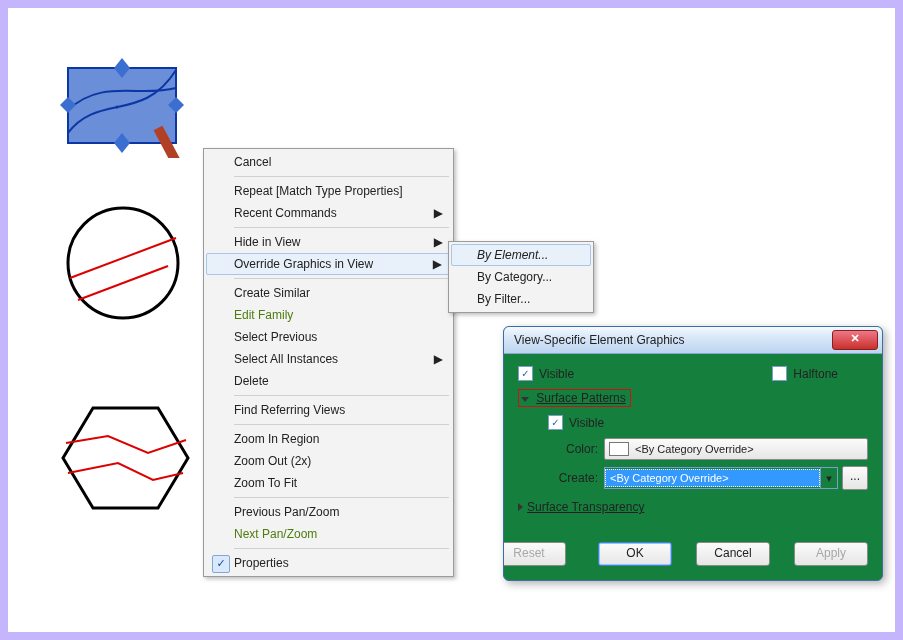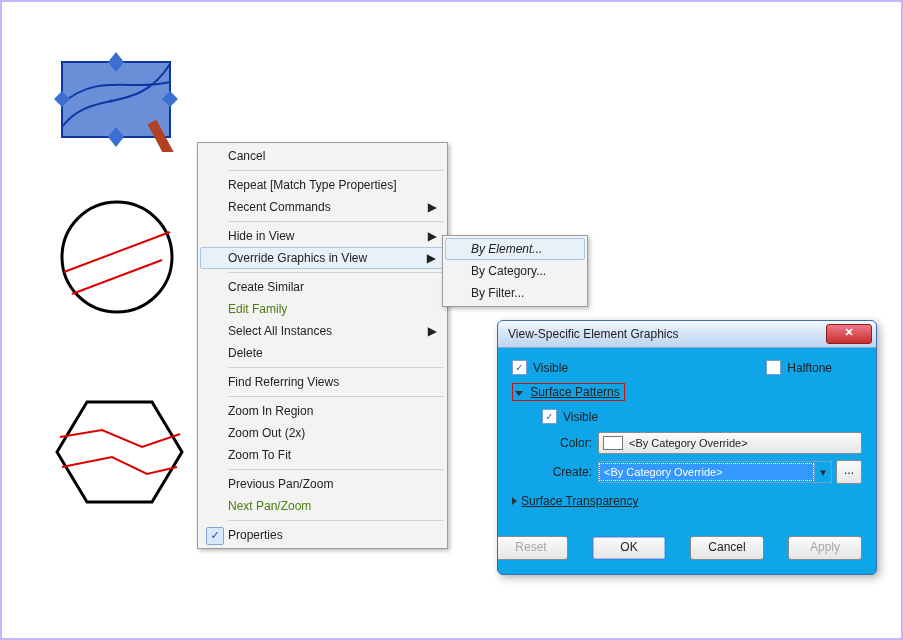--- a/index.html
+++ b/index.html
@@ -9,21 +9,21 @@
     height: 640px;
     font-family: "Segoe UI", Tahoma, sans-serif;
     font-size: 12px;
     background: #fff;
     color: #222;
     position: relative;
   }
   .canvas {
     position: absolute;
     inset: 0;
-    border: 2px solid #c4b5fd;
+    border: 8px solid #c4b5fd;
     box-shadow: 6px 6px 10px rgba(0,0,0,0.35);
     background: #fff;
     overflow: hidden;
   }
 
   
   .context-menu {
     position: absolute;
     left: 195px;
     top: 140px;
@@ -87,21 +87,21 @@
   }
   .submenu .menu-item { padding-left: 26px; }
   .submenu .menu-item.highlight { padding-left: 25px; font-style: italic; }
 
   
   .dialog {
     position: absolute;
     left: 495px;
     top: 318px;
     width: 378px;
-    background: #0ea5e9;
+    background: #15803d;
     border: 1px solid #3b6ea5;
     border-radius: 6px;
     box-shadow: 3px 3px 8px rgba(0,0,0,0.3);
     overflow: hidden;
   }
   .titlebar {
     height: 26px;
     background: linear-gradient(#f3f9ff, #d9e7f8 40%, #bcd5f0);
     border-bottom: 1px solid #8aa8cc;
     display: flex;
@@ -190,21 +190,21 @@
     padding: 10px 14px 14px 14px;
   }
   .btn {
     min-width: 72px; height: 22px;
     border: 1px solid #8a8a8a;
     background: linear-gradient(#fbfbfb, #e6e6e6);
     border-radius: 3px;
     text-align: center; line-height: 20px;
     font-size: 12px;
   }
-  .btn.default { border-color: #3b84d9; box-shadow: 0 0 0 1px #9cc3ef inset; }
+  .btn.default { border-color: #3b84d9; box-shadow: 0 0 0 1px #9cc3ef inset; margin-left: 8px; }
   .btn.dis { color: #a7a7a7; }
   .reset { margin-right: auto; min-width: 72px; }
 
   
   .arrows { position: absolute; inset: 0; pointer-events: none; }
 </style>
 </head>
 <body>
 
 <div class="canvas">
@@ -250,20 +250,23 @@
     <div class="menu-item highlight">
         <span>Override Graphics in View</span>
         <span class="sub-arrow">▶</span>
       </div>
     <div class="menu-sep"></div>
     <div class="menu-item">
         <span>Create Similar</span>
       </div>
     <div class="menu-item disabled">
         <span>Edit Family</span>
+      </div>
+    <div class="menu-item">
+        <span>Select Previous</span>
       </div>
     <div class="menu-item">
         <span>Select All Instances</span>
         <span class="sub-arrow">▶</span>
       </div>
     <div class="menu-item">
         <span>Delete</span>
       </div>
     <div class="menu-sep"></div>
     <div class="menu-item">

